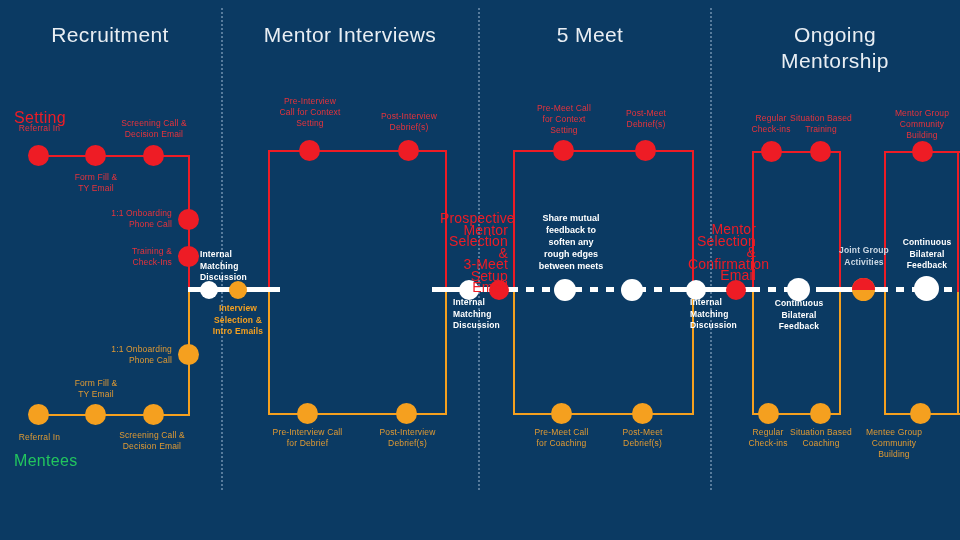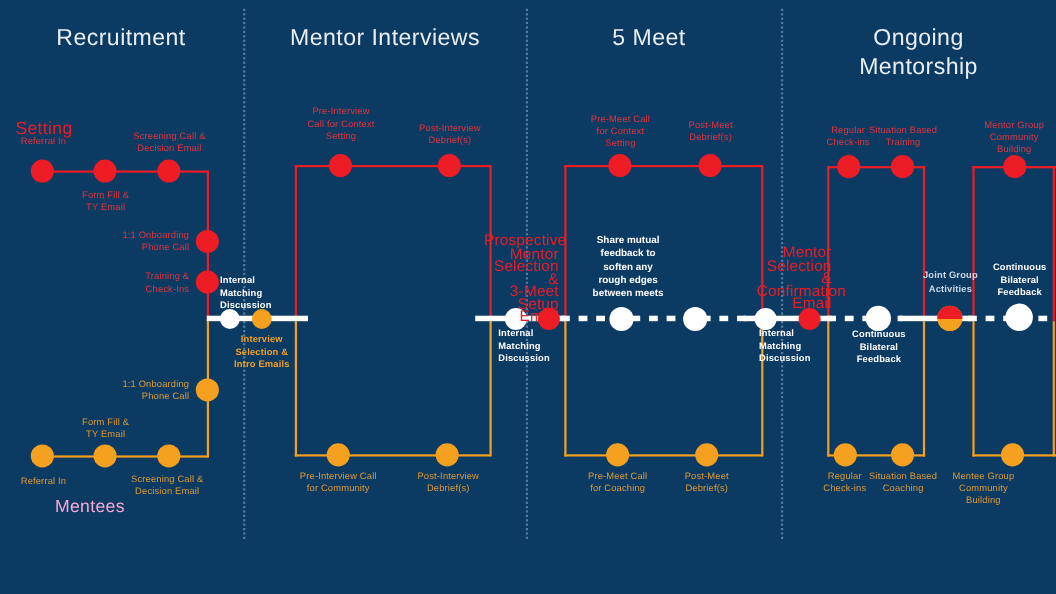--- a/index.html
+++ b/index.html
@@ -42,21 +42,21 @@
   }
 
   
   .lane-label{
     position:absolute;
     font-size:16px;
     font-weight:400;
     letter-spacing:.3px;
   }
   .lane-mentors{color:#EE1C25;}
-  .lane-mentees{color:#f9a8d4;margin-left:36px;}
+  .lane-mentees{color:#22c55e;}
 
   
   .hline{position:absolute;height:2px;}
   .vline{position:absolute;width:2px;}
   .red-stroke{background:#EE1C25;}
   .org-stroke{background:#F5A01F;}
 
   
   .node{
     position:absolute;border-radius:50%;
@@ -169,21 +169,21 @@
 Debrief(s)</div>
 
   <div class="hline org-stroke" style="left:268px;top:413px;width:178px;"></div>
   <div class="vline org-stroke" style="left:268px;top:292px;height:123px;"></div>
   <div class="vline org-stroke" style="left:445px;top:292px;height:123px;"></div>
 
   <div class="node org" style="left:297px;top:403px;width:21px;height:21px;"></div>
   <div class="node org" style="left:396px;top:403px;width:21px;height:21px;"></div>
 
   <div class="cap org" style="left:264px;top:427px;width:87px;">Pre-Interview Call
-for Community</div>
+for Debrief</div>
   <div class="cap org" style="left:364px;top:427px;width:87px;">Post-Interview
 Debrief(s)</div>
 
   <div class="hline red-stroke" style="left:513px;top:150px;width:180px;"></div>
   <div class="vline red-stroke" style="left:513px;top:150px;height:142px;"></div>
   <div class="vline red-stroke" style="left:692px;top:150px;height:142px;"></div>
 
   <div class="node red" style="left:553px;top:140px;width:21px;height:21px;"></div>
   <div class="node red" style="left:635px;top:140px;width:21px;height:21px;"></div>
 

